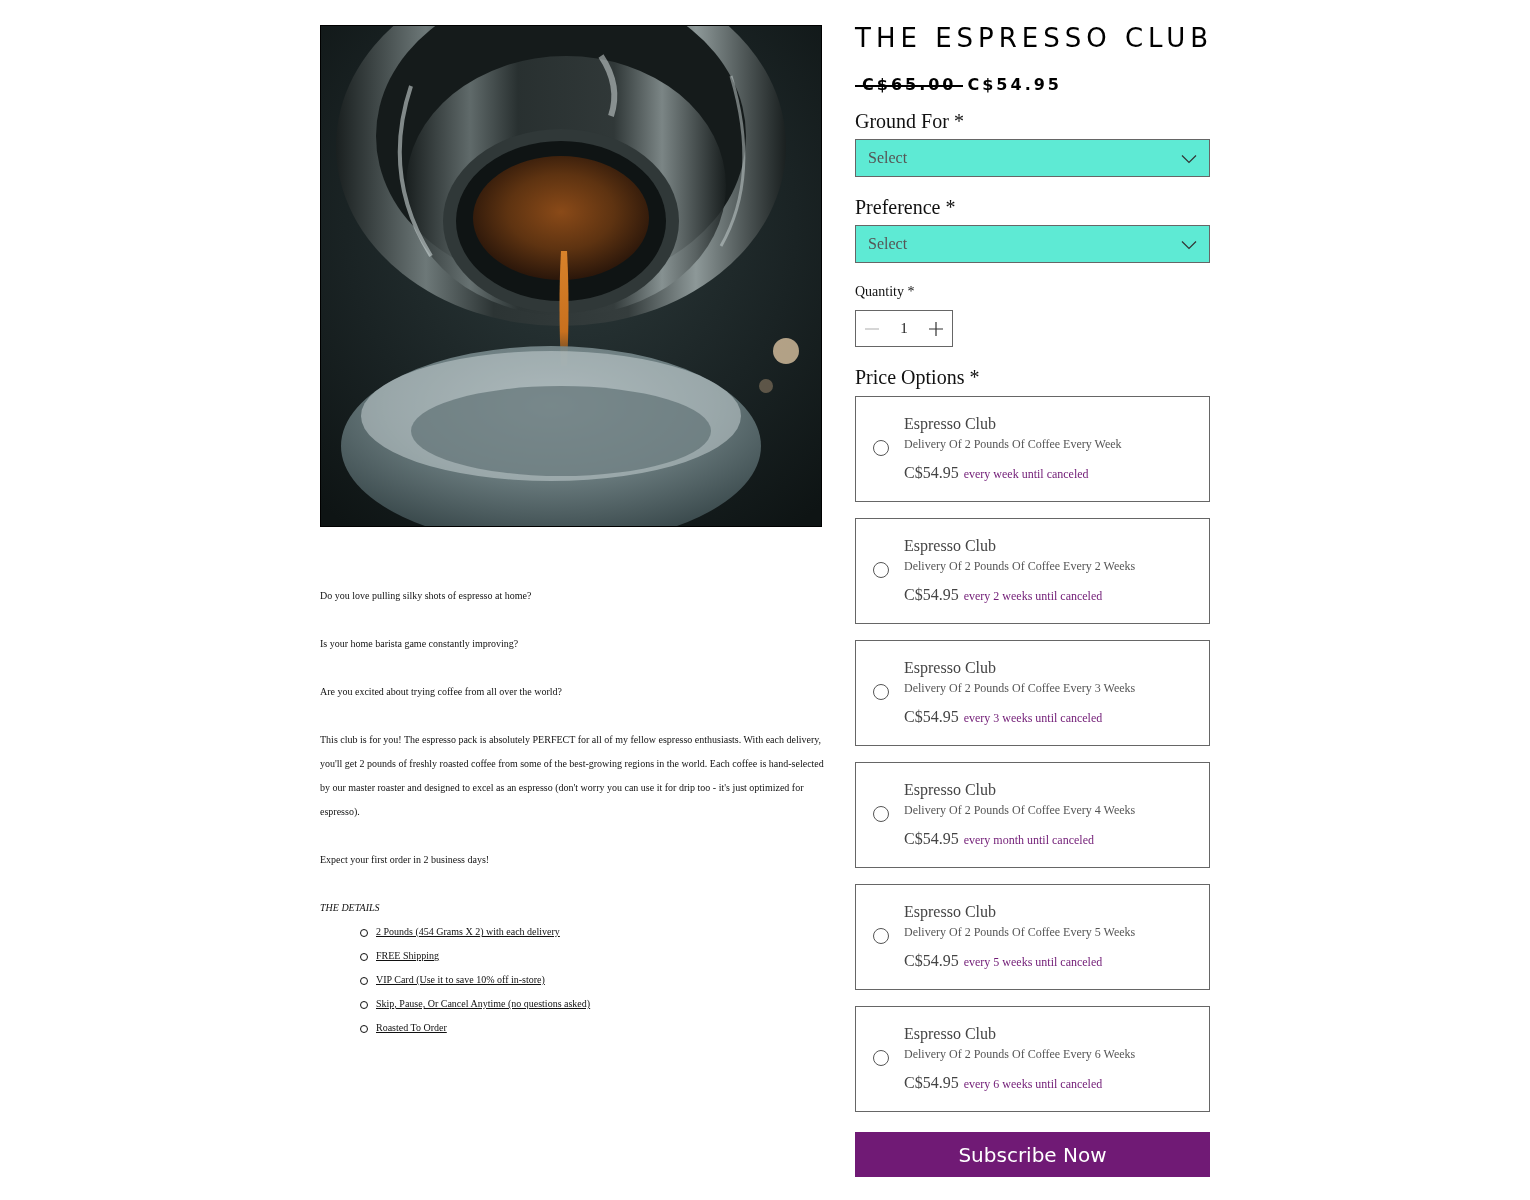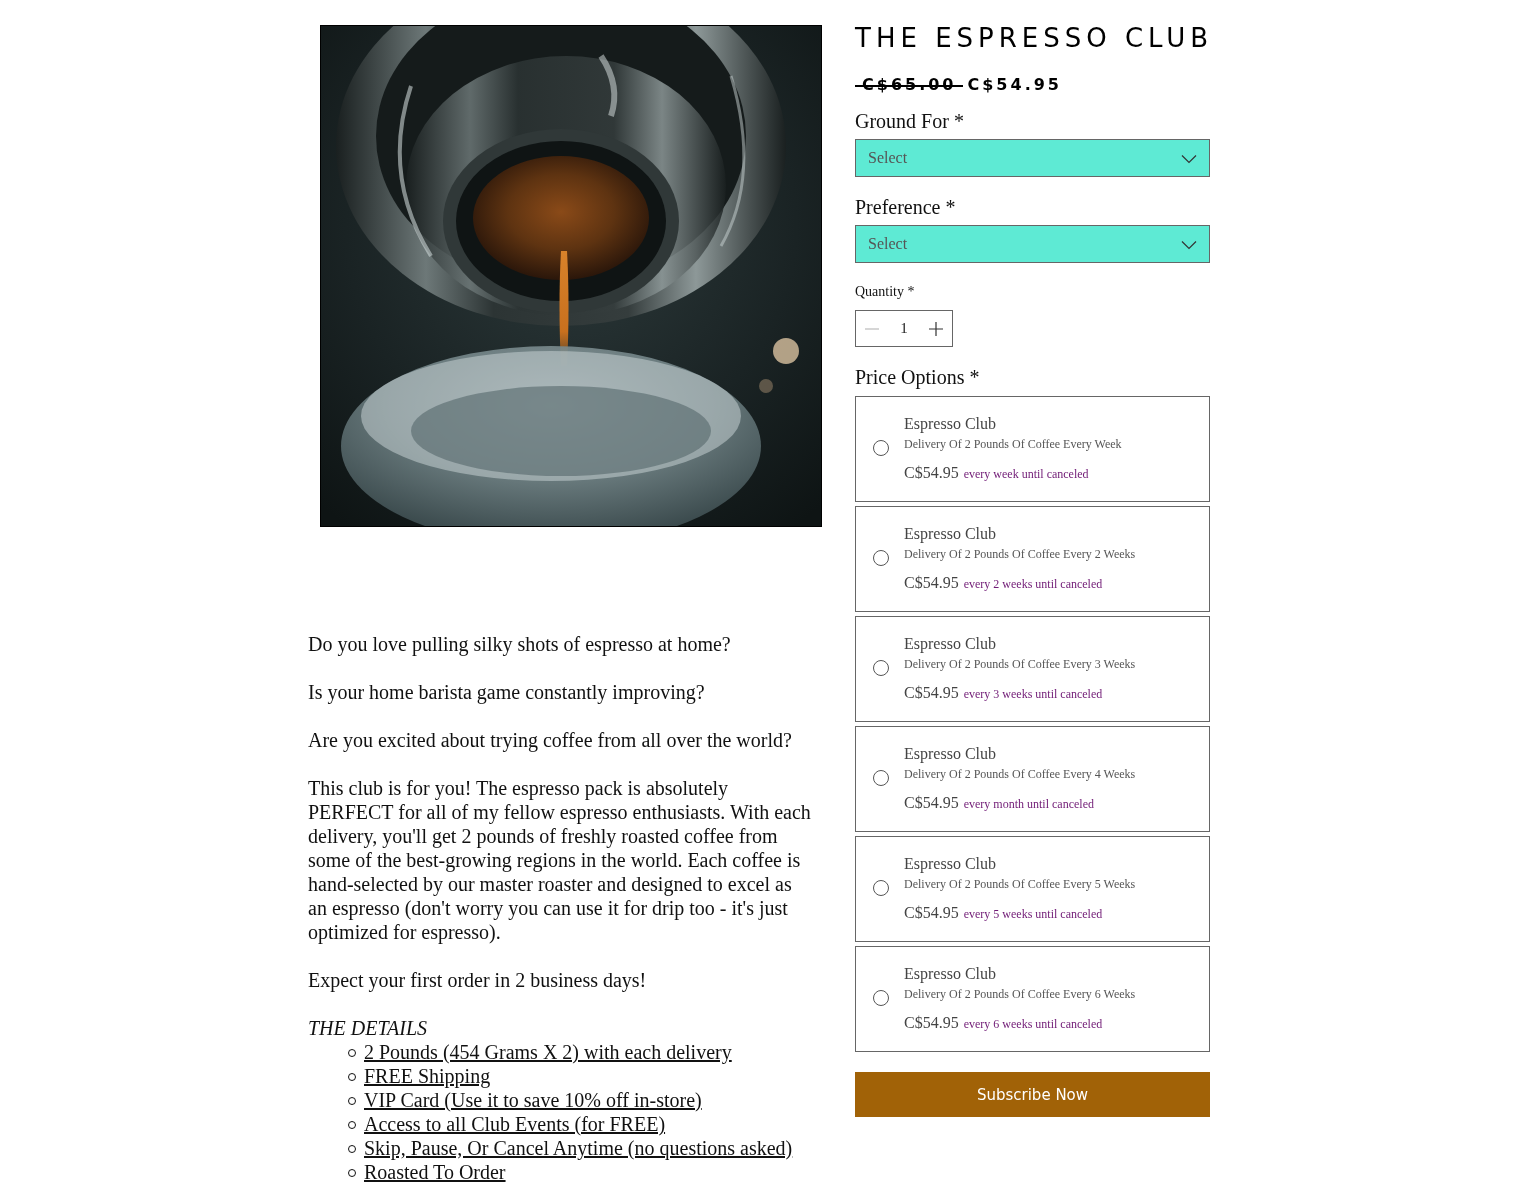--- a/index.html
+++ b/index.html
@@ -11,22 +11,22 @@
 
     
     .gallery {
       position: absolute; left: 320px; top: 25px; width: 502px; height: 502px;
       border: 1px solid #000; overflow: hidden;
       background: #1c2628;
     }
     .gallery svg { display: block; width: 100%; height: 100%; }
 
     .description {
-      position: absolute; left: 308px; top: 584px; width: 505px;
-      font-size: 20px; line-height: 24px; color: #111; margin-top: 48px;
+      position: absolute; left: 320px; top: 584px; width: 505px;
+      font-size: 10px; line-height: 24px; color: #111;
     }
     .description p { margin: 0 0 24px 0; }
     .description p.details-heading { font-style: italic; margin-bottom: 0; }
     .description ul { list-style: none; margin: 0; padding-left: 56px; text-decoration: underline; }
     .description li { position: relative; }
     .description li::before {
       content: ""; position: absolute; left: -16px; top: 9px;
       width: 6px; height: 6px; border: 1px solid #111; border-radius: 50%;
     }
 
@@ -65,35 +65,35 @@
     .qty {
       margin-top: 8px; width: 98px; height: 37px; border: 1px solid #666;
       position: relative; display: flex; align-items: center;
     }
     .qty .qty-btn { width: 32px; height: 35px; display: flex; align-items: center; justify-content: center; cursor: pointer; }
     .qty .qty-val { flex: 1; text-align: center; font-size: 15px; color: #222; }
 
     .options { margin-top: 9px; }
     .option {
       position: relative; height: 106px; border: 1px solid #666; background: #fff;
-      margin-bottom: 4px; cursor: pointer;
+      margin-bottom: 16px; cursor: pointer;
     }
     .option .radio {
       position: absolute; left: 17px; top: 43px; width: 16px; height: 16px;
       border: 1px solid #555; border-radius: 50%; background: #fff;
     }
     .option .opt-title { position: absolute; left: 48px; top: 18px; font-size: 16px; color: #444; }
     .option .opt-desc { position: absolute; left: 48px; top: 40px; font-size: 12px; color: #555; }
     .option .opt-price-line { position: absolute; left: 48px; top: 67px; white-space: nowrap; }
     .option .opt-price { font-size: 16px; color: #444; }
     .option .opt-freq { font-size: 12px; color: #701a75; margin-left: 1px; }
 
     .subscribe {
-      margin-top: 20px; width: 355px; height: 45px; background: #a16207; color: #fff;
-      border: none; font-family: "DejaVu Sans", sans-serif; font-size: 15px;
+      margin-top: 20px; width: 355px; height: 45px; background: #701a75; color: #fff;
+      border: none; font-family: "DejaVu Sans", sans-serif; font-size: 20px;
       display: flex; align-items: center; justify-content: center; cursor: pointer;
     }
   </style>
 </head>
 <body>
 
 <div class="page">
 
   <div class="gallery" aria-label="Espresso pouring from portafilter into glass">
     <svg viewBox="0 0 500 500" preserveAspectRatio="none">
@@ -157,21 +157,20 @@
     <p>Do you love pulling silky shots of espresso at home?</p>
     <p>Is your home barista game constantly improving?</p>
     <p>Are you excited about trying coffee from all over the world?</p>
     <p>This club is for you! The espresso pack is absolutely PERFECT for all of my fellow espresso enthusiasts. With each delivery, you'll get 2 pounds of freshly roasted coffee from some of the best-growing regions in the world. Each coffee is hand-selected by our master roaster and designed to excel as an espresso (don't worry you can use it for drip too - it's just optimized for espresso).</p>
     <p>Expect your first order in 2 business days!</p>
     <p class="details-heading">THE DETAILS</p>
     <ul>
       <li>2 Pounds (454 Grams X 2) with each delivery</li>
       <li>FREE Shipping</li>
       <li>VIP Card (Use it to save 10% off in-store)</li>
-      <li>Access to all Club Events (for FREE)</li>
       <li>Skip, Pause, Or Cancel Anytime (no questions asked)</li>
       <li>Roasted To Order</li>
     </ul>
   </div>
 
   <div class="info">
     <h1 class="title">THE ESPRESSO CLUB</h1>
     <div class="price-row">
       <span class="price-old">C$65.00</span><span class="price-new">C$54.95</span>
     </div>

